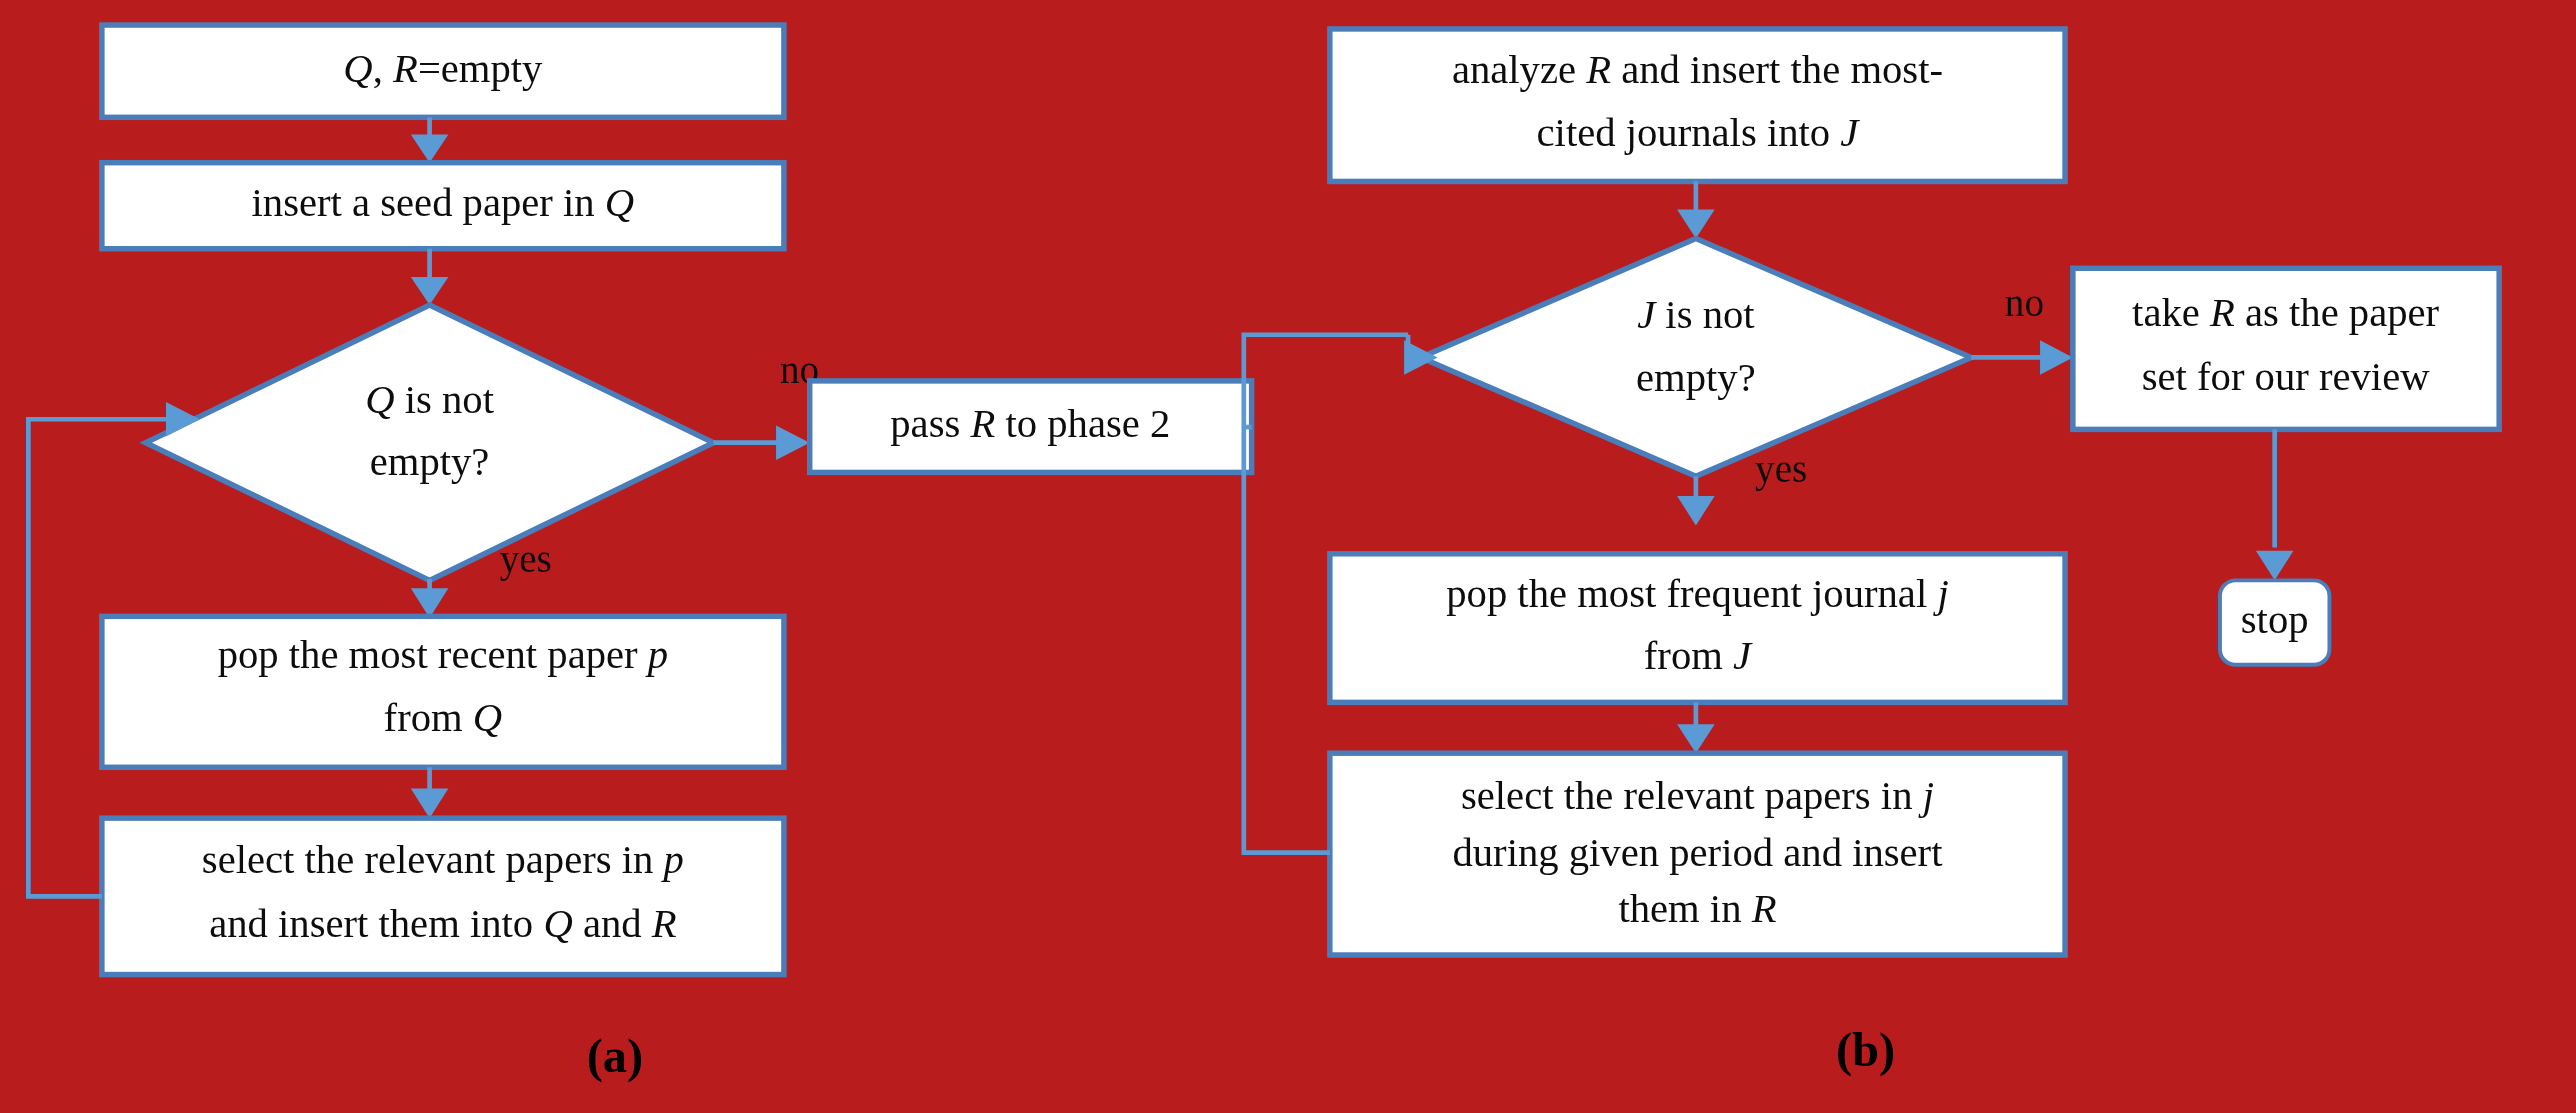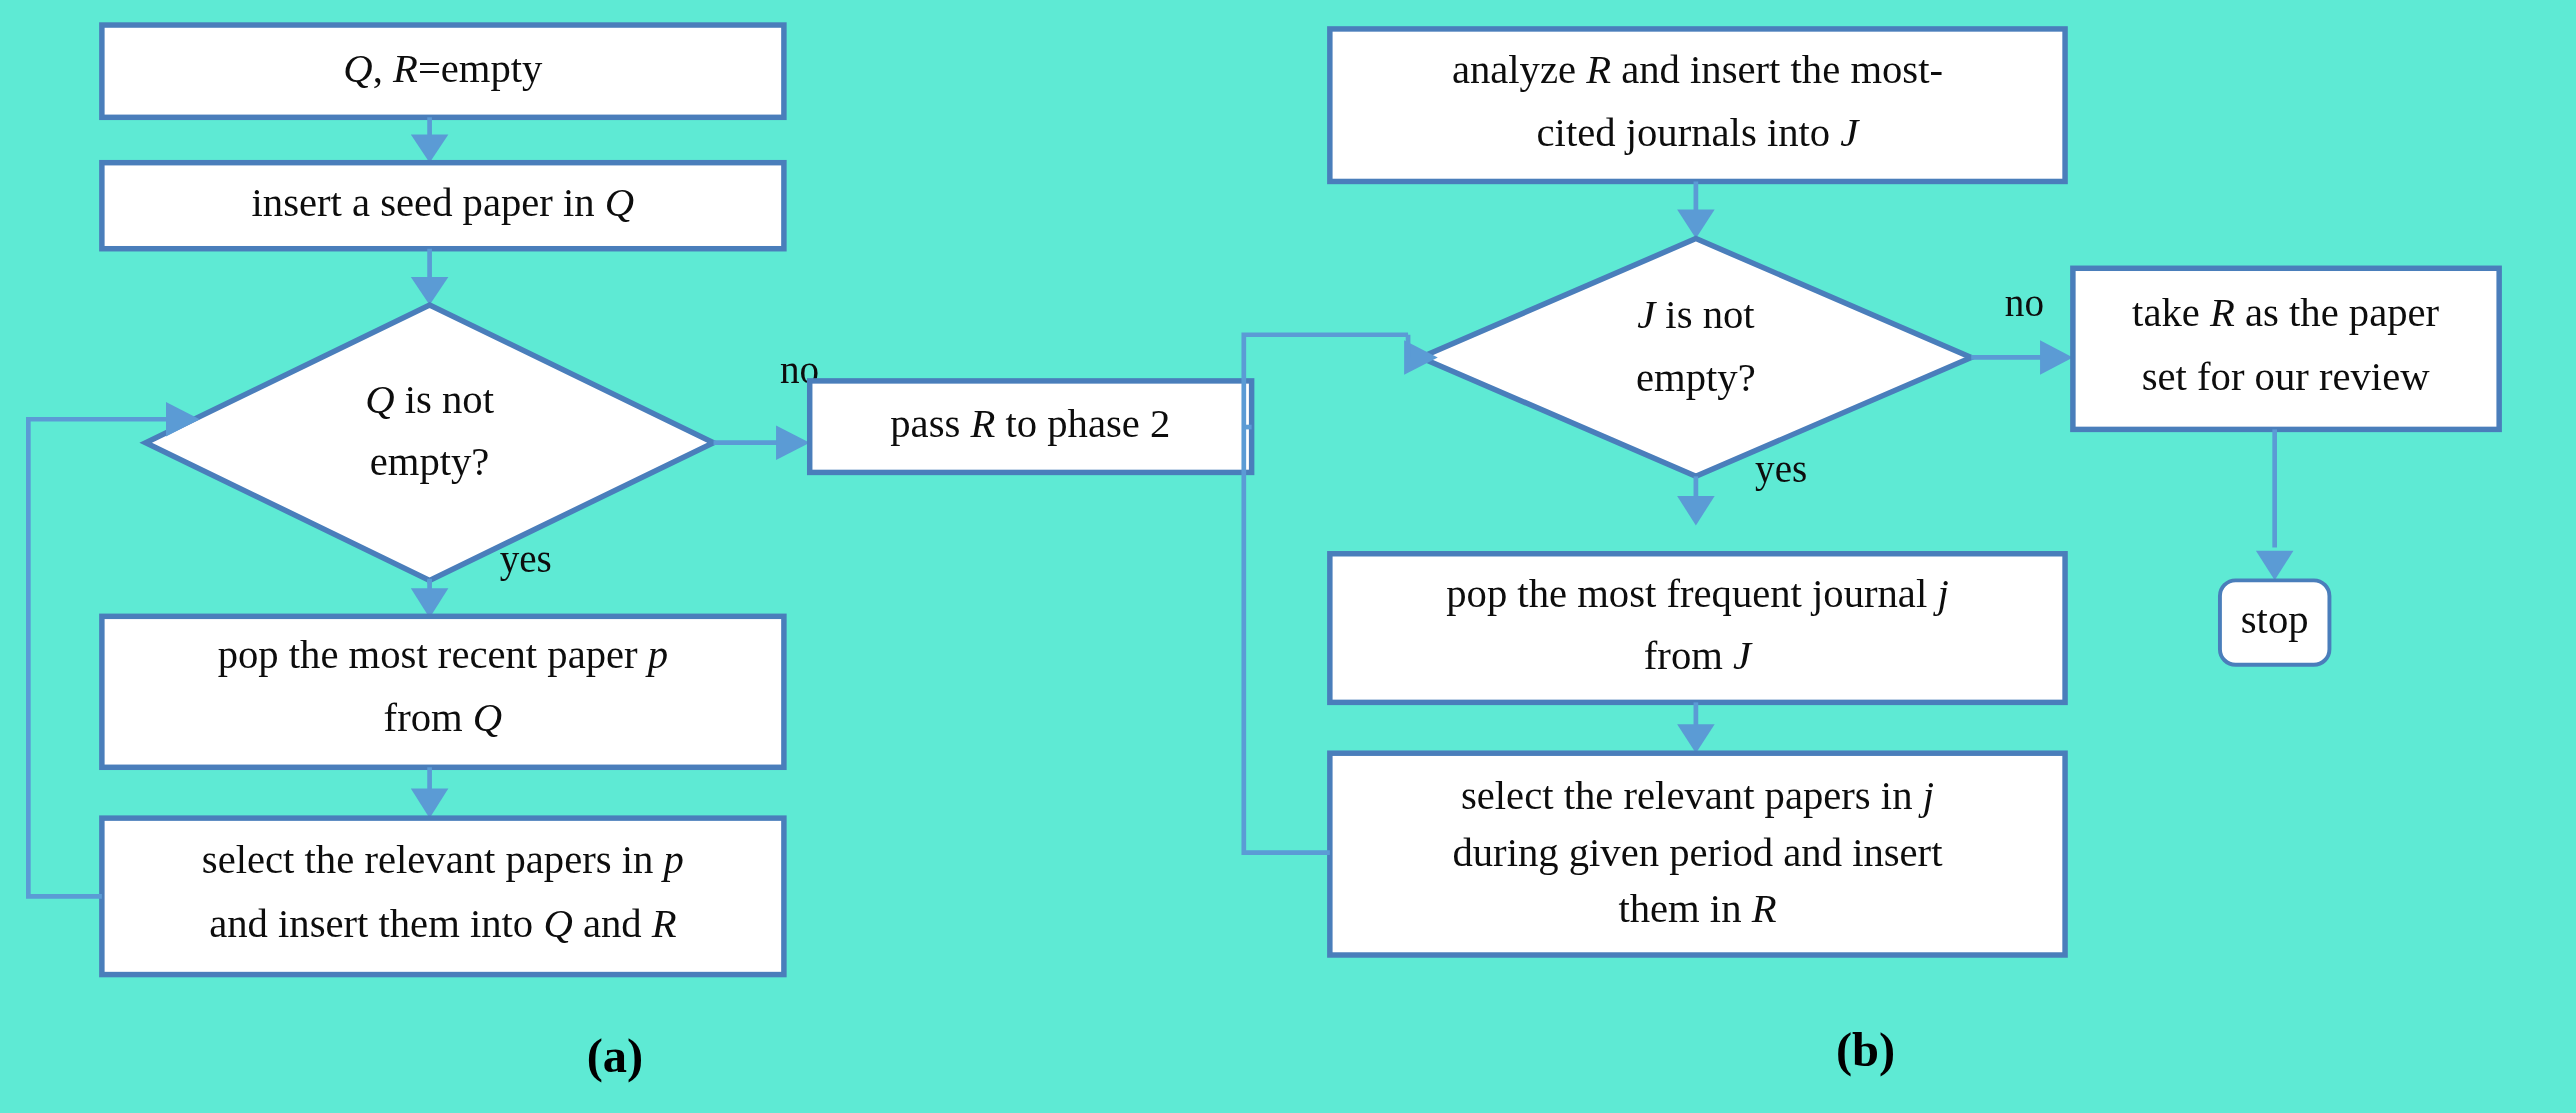--- a/index.html
+++ b/index.html
@@ -64,21 +64,21 @@
     stroke: #5b9bd5;
     stroke-width: 6;
   }
   .conn-head {
     fill: #5b9bd5;
   }
 </style>
 </head>
 <body>
 
-<div id="page" style="background: #5eead4;">
+<div id="page" style="background: #b91c1c;">
 
   <svg class="flow" viewBox="0 0 3293 1423">
 
     <g>
       <rect class="box-shape" x="130" y="32" width="872" height="118" stroke="#4a7ebb" fill="#ffffff"></rect>
       <text class="node-text" x="566" y="93" fill="#0d0d0d">
         <tspan class="it">Q</tspan><tspan>, </tspan><tspan class="it">R</tspan><tspan>=empty</tspan>
       </text>
     </g>
 

